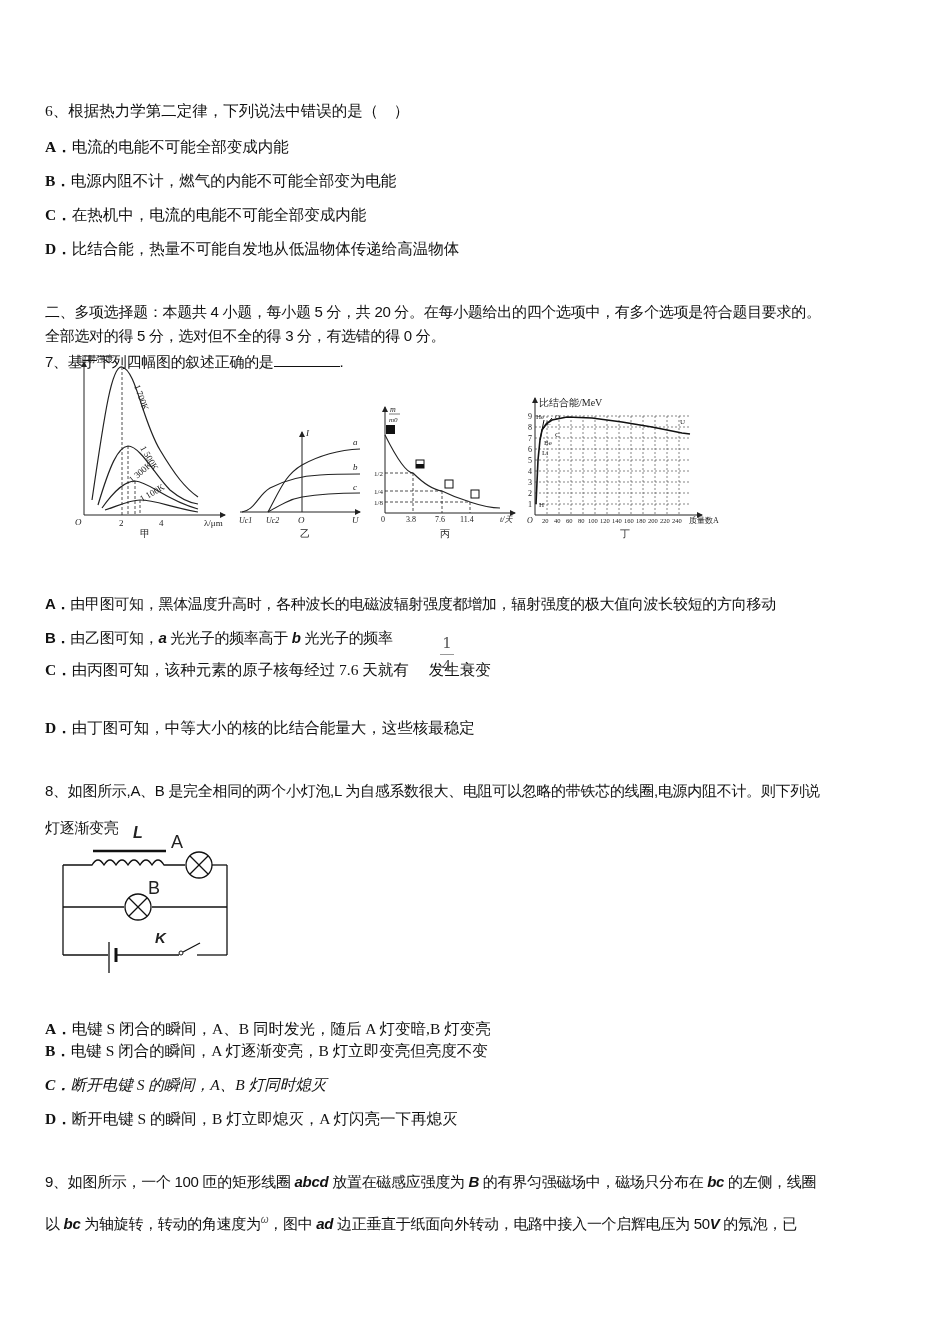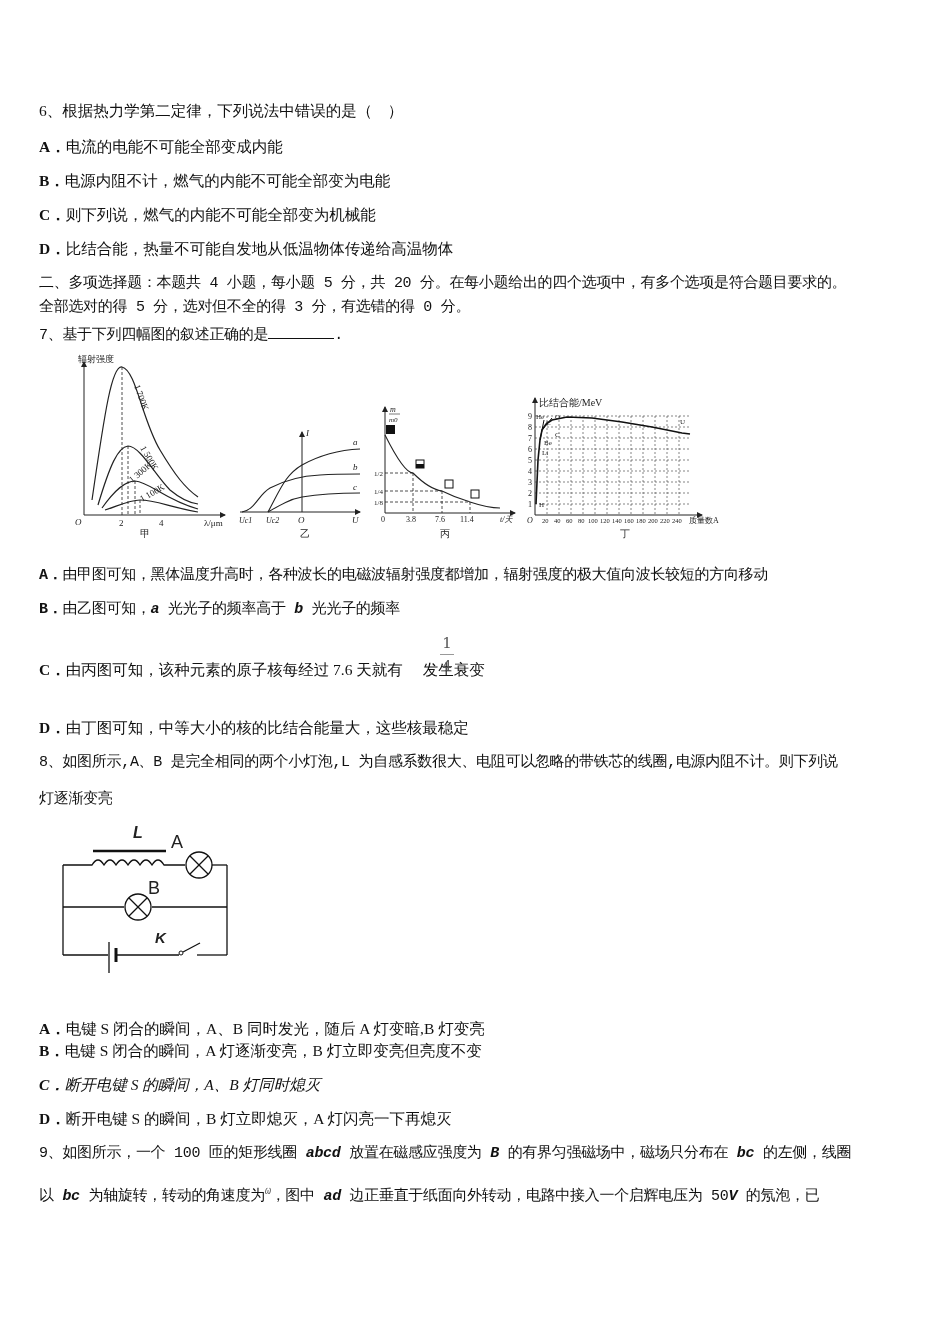--- a/index.html
+++ b/index.html
@@ -1,19 +1,19 @@
 <!DOCTYPE html>
 <html><head>
 <meta charset="utf-8">
 <style>
   html, body { margin:0; padding:0; background:#ffffff; }
   body { width:950px; height:1344px; position:relative; overflow:hidden;
          font-family:"Liberation Serif","DejaVu Serif",serif; color:#111; }
-  .line { position:absolute; left:39px; font-size:15.5px; white-space:nowrap; line-height:20px; }
-  .narrow { font-family:Liberation Mono, monospace; font-size:15px; letter-spacing:-0.3px; }
+  .line { position:absolute; left:45px; font-size:15.5px; white-space:nowrap; line-height:20px; }
+  .narrow { font-family:Liberation Sans, sans-serif; font-size:15px; letter-spacing:-0.3px;margin-top:28px; }
   .opt-letter { font-weight:bold; }
   .blank { display:inline-block; width:66px; border-bottom:1px solid #111; height:14px; vertical-align:baseline; }
   .frac { position:absolute; font-family:"DejaVu Serif",serif; color:#555; font-size:15px; text-align:center; width:14px; }
   .frac .num { display:block; line-height:18px; }
   .frac .bar { display:block; border-top:1px solid #999; margin:2px 0; }
   .frac .den { display:block; line-height:18px; }
   .fig { position:absolute; }
   svg text { font-family:"Liberation Serif","DejaVu Serif",serif; fill:#222; }
   i.var { font-style:italic; font-weight:bold; }
   .omega { font-style:italic; font-size:10px; color:#555; vertical-align:super; }
@@ -22,21 +22,21 @@
 <body>
 
 <div class="line" style="top:101px;">6、根据热力学第二定律，下列说法中错误的是（　）</div>
 <div class="line" style="top:137px;text-align:center;">
   <span class="opt-letter">A．</span><span>电流的电能不可能全部变成内能</span>
 </div>
 <div class="line" style="top:171px;">
   <span class="opt-letter">B．</span><span>电源内阻不计，燃气的内能不可能全部变为电能</span>
 </div>
 <div class="line" style="top:205px;">
-  <span class="opt-letter">C．</span><span>则下列说，燃气的内能不可能全部变为机械能</span>
+  <span class="opt-letter">C．</span><span>在热机中，电流的电能不可能全部变成内能</span>
 </div>
 <div class="line" style="top:239px;">
   <span class="opt-letter">D．</span><span>比结合能，热量不可能自发地从低温物体传递给高温物体</span>
 </div>
 
 <div class="line narrow" style="top:274px;">二、多项选择题：本题共 4 小题，每小题 5 分，共 20 分。在每小题给出的四个选项中，有多个选项是符合题目要求的。</div>
 <div class="line narrow" style="top:298px;">全部选对的得 5 分，选对但不全的得 3 分，有选错的得 0 分。</div>
 
 <div class="line narrow" style="top:324px;">
   <span>7、基于下列四幅图的叙述正确的是</span><span class="blank"></span><span>.</span>

